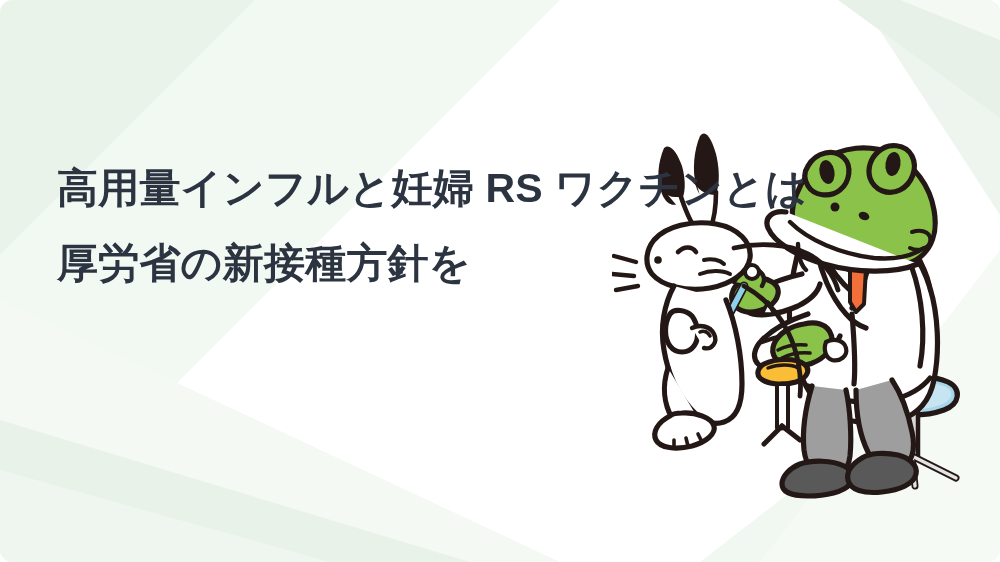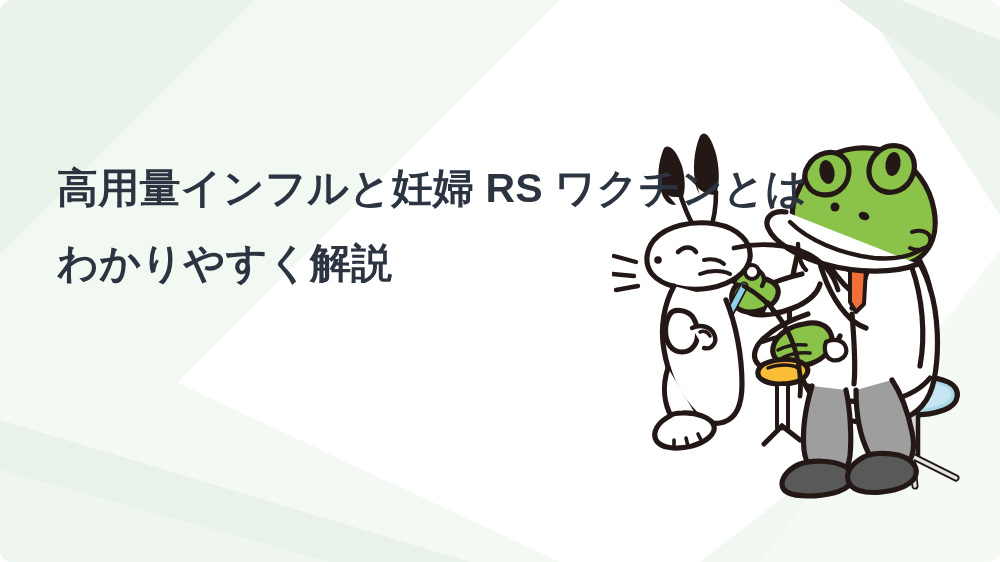--- a/index.html
+++ b/index.html
@@ -72,21 +72,21 @@
     <polygon points="0,300 0,562 560,562" fill="#f4f9f4"></polygon>
     <polygon points="0,420 0,562 470,562" fill="#e9f2e9"></polygon>
     <polygon points="0,470 0,562 330,562" fill="#eff6ef"></polygon>
 
     <polygon points="1000,330 1000,562 700,562" fill="#f1f7f1"></polygon>
     <polygon points="1000,250 1000,562 760,562 1000,250" fill="#f5faf5"></polygon>
   </svg>
 
   <div id="headline">
     <div class="hl-line">高用量インフルと妊婦 RS ワクチンとは</div>
-    <div class="hl-line">わかりやすく解説</div>
+    <div class="hl-line">厚労省の新接種方針を</div>
   </div>
 
   <div id="illustration">
     <svg viewBox="0 0 400 380" xmlns="http://www.w3.org/2000/svg">
       <g fill="none" stroke="#231815" stroke-width="5.2" stroke-linecap="round" stroke-linejoin="round">
 
         <g>
           <path d="M268 258 C288 248 320 246 336 254 C350 261 348 276 332 282 C310 290 276 288 264 279 C255 272 258 263 268 258 Z" fill="#a8d6e8"></path>
           <path d="M276 262 C296 254 322 253 334 259 C343 264 340 273 328 277 C308 284 282 283 272 277 C265 272 268 266 276 262 Z" fill="#c6e4f1" stroke="none"></path>
 

